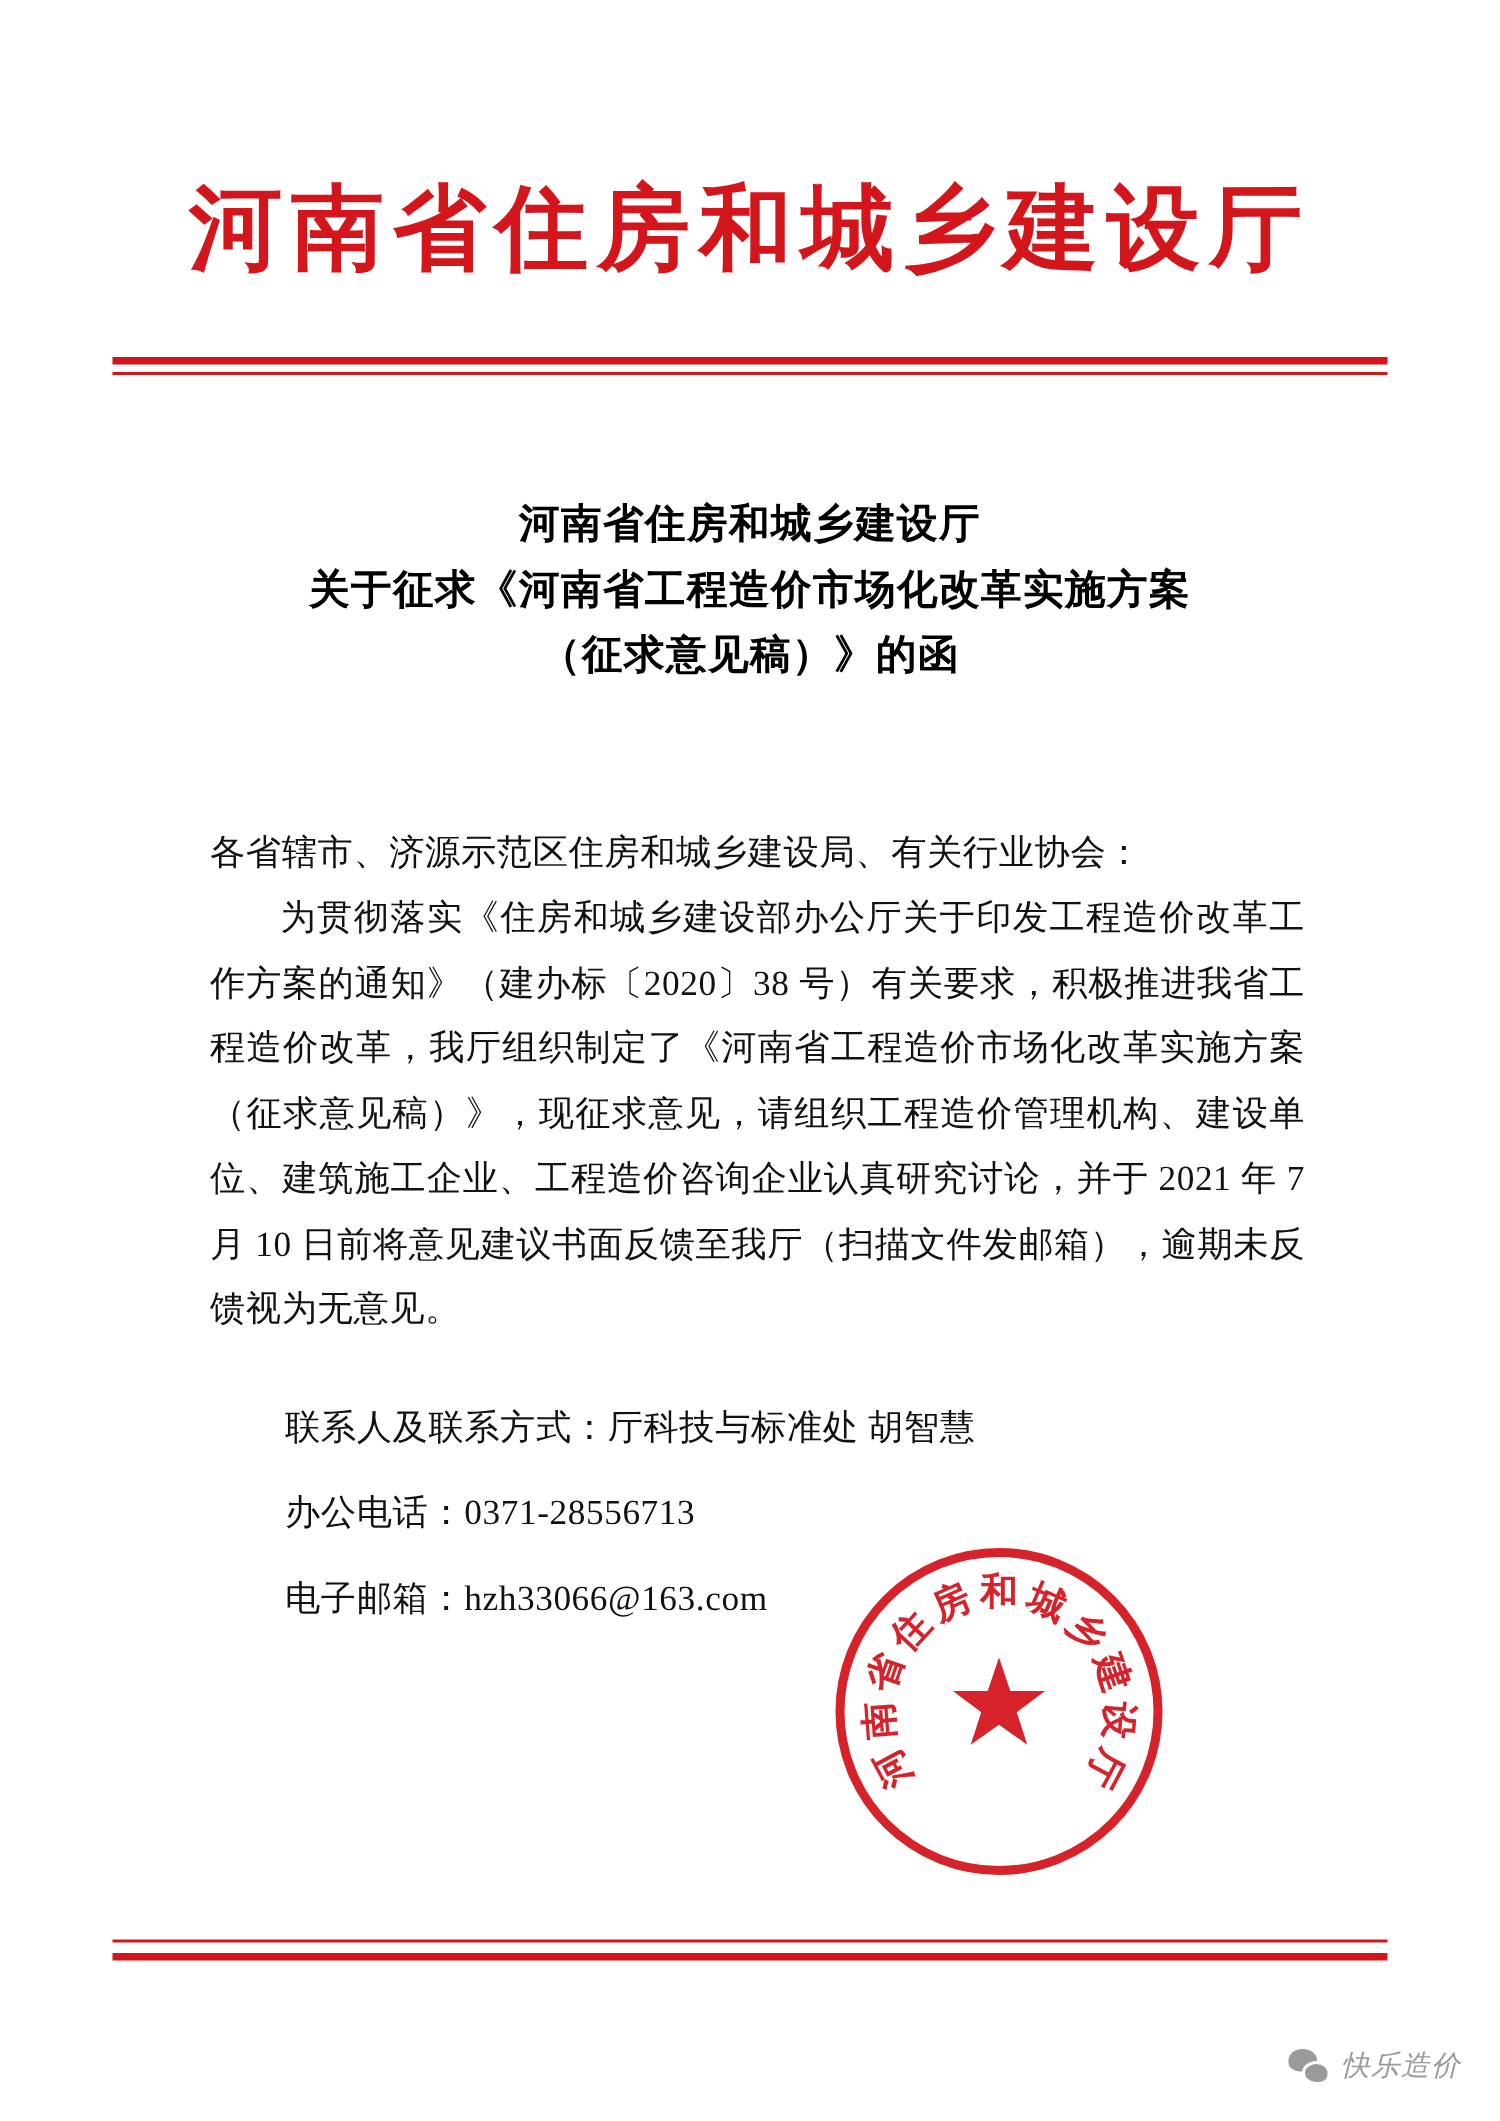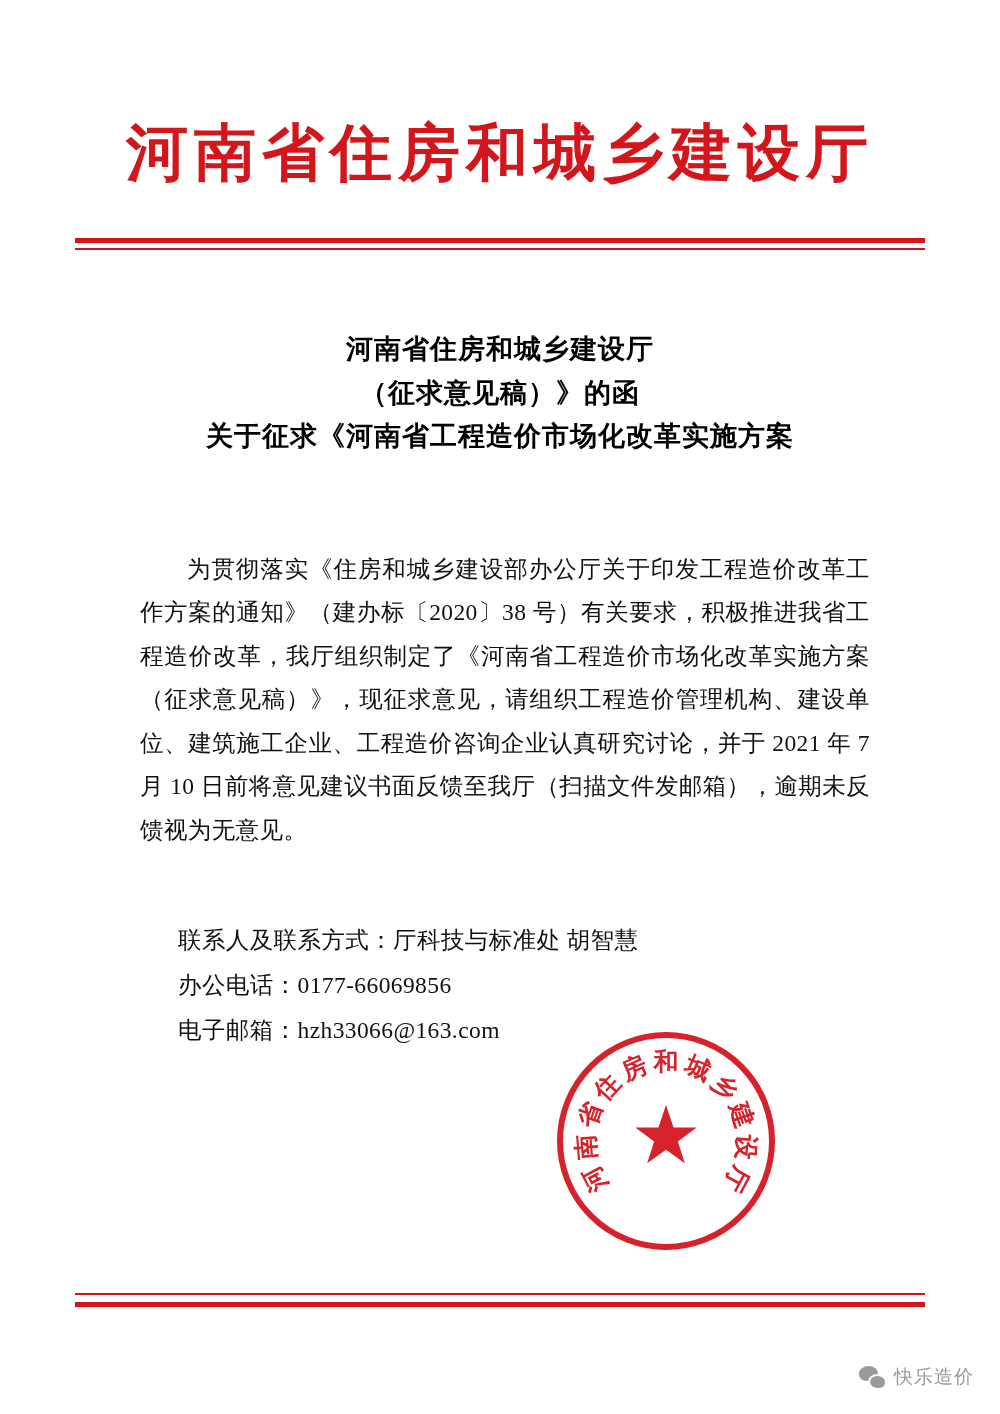--- a/index.html
+++ b/index.html
@@ -93,21 +93,21 @@
   .contact {
     position: absolute;
     top: 918px;
     left: 178px;
     width: 700px;
     font-size: 23.5px;
     line-height: 1.92;
     color: #111;
     letter-spacing: 0.4px;
   }
-  .contact p { margin: 0; }
+  .contact p { margin: 12px; }
 
   
   .seal {
     position: absolute;
     top: 1032px;
     left: 557px;
     width: 218px;
     height: 218px;
   }
   .seal .ring {
@@ -176,20 +176,21 @@
     position: absolute;
     right: 26px;
     bottom: 24px;
     display: flex;
     align-items: center;
     gap: 9px;
     color: #9a9a9a;
     font-size: 19px;
     font-family: "Liberation Sans", sans-serif;
     letter-spacing: 1px;
+    font-style: italic;
   }
   .account-badge .wx-icon {
     width: 26px;
     height: 22px;
     position: relative;
     display: inline-block;
   }
   .account-badge .wx-icon .b1 {
     position: absolute;
     left: 0; top: 0;
@@ -212,31 +213,32 @@
 <div class="page">
 
   <div class="letterhead">
     <div class="letterhead-title">河南省住房和城乡建设厅</div>
   </div>
   <div class="head-rule head-rule-thick"></div>
   <div class="head-rule head-rule-thin"></div>
 
   <div class="doc-title">
     <span class="line">河南省住房和城乡建设厅</span>
+    <span class="line">关于征求《河南省工程造价市场化改革实施方案</span>
     <span class="line">（征求意见稿）》的函</span>
-    <span class="line">关于征求《河南省工程造价市场化改革实施方案</span>
   </div>
 
   <div class="body-text">
+    <p>各省辖市、济源示范区住房和城乡建设局、有关行业协会：</p>
     <p class="indent">为贯彻落实《住房和城乡建设部办公厅关于印发工程造价改革工作方案的通知》（建办标〔2020〕38 号）有关要求，积极推进我省工程造价改革，我厅组织制定了《河南省工程造价市场化改革实施方案（征求意见稿）》，现征求意见，请组织工程造价管理机构、建设单位、建筑施工企业、工程造价咨询企业认真研究讨论，并于 2021 年 7 月 10 日前将意见建议书面反馈至我厅（扫描文件发邮箱），逾期未反馈视为无意见。</p>
   </div>
 
   <div class="contact">
     <p>联系人及联系方式：厅科技与标准处  胡智慧</p>
-    <p>办公电话：0177-66069856</p>
+    <p>办公电话：0371-28556713</p>
     <p>电子邮箱：hzh33066@163.com</p>
   </div>
 
   <div class="seal">
     <div class="ring"></div>
     <div class="star"></div>
     <div class="arc-char" id="seal-text">
         <span style="left: -70.6358px; top: 37.5577px; transform: translate(-50%, -50%) rotate(-118deg);">河</span>
         <span style="left: -79.7642px; top: 6.13752px; transform: translate(-50%, -50%) rotate(-94.4deg);">南</span>
         <span style="left: -75.5501px; top: -26.3093px; transform: translate(-50%, -50%) rotate(-70.8deg);">省</span>

